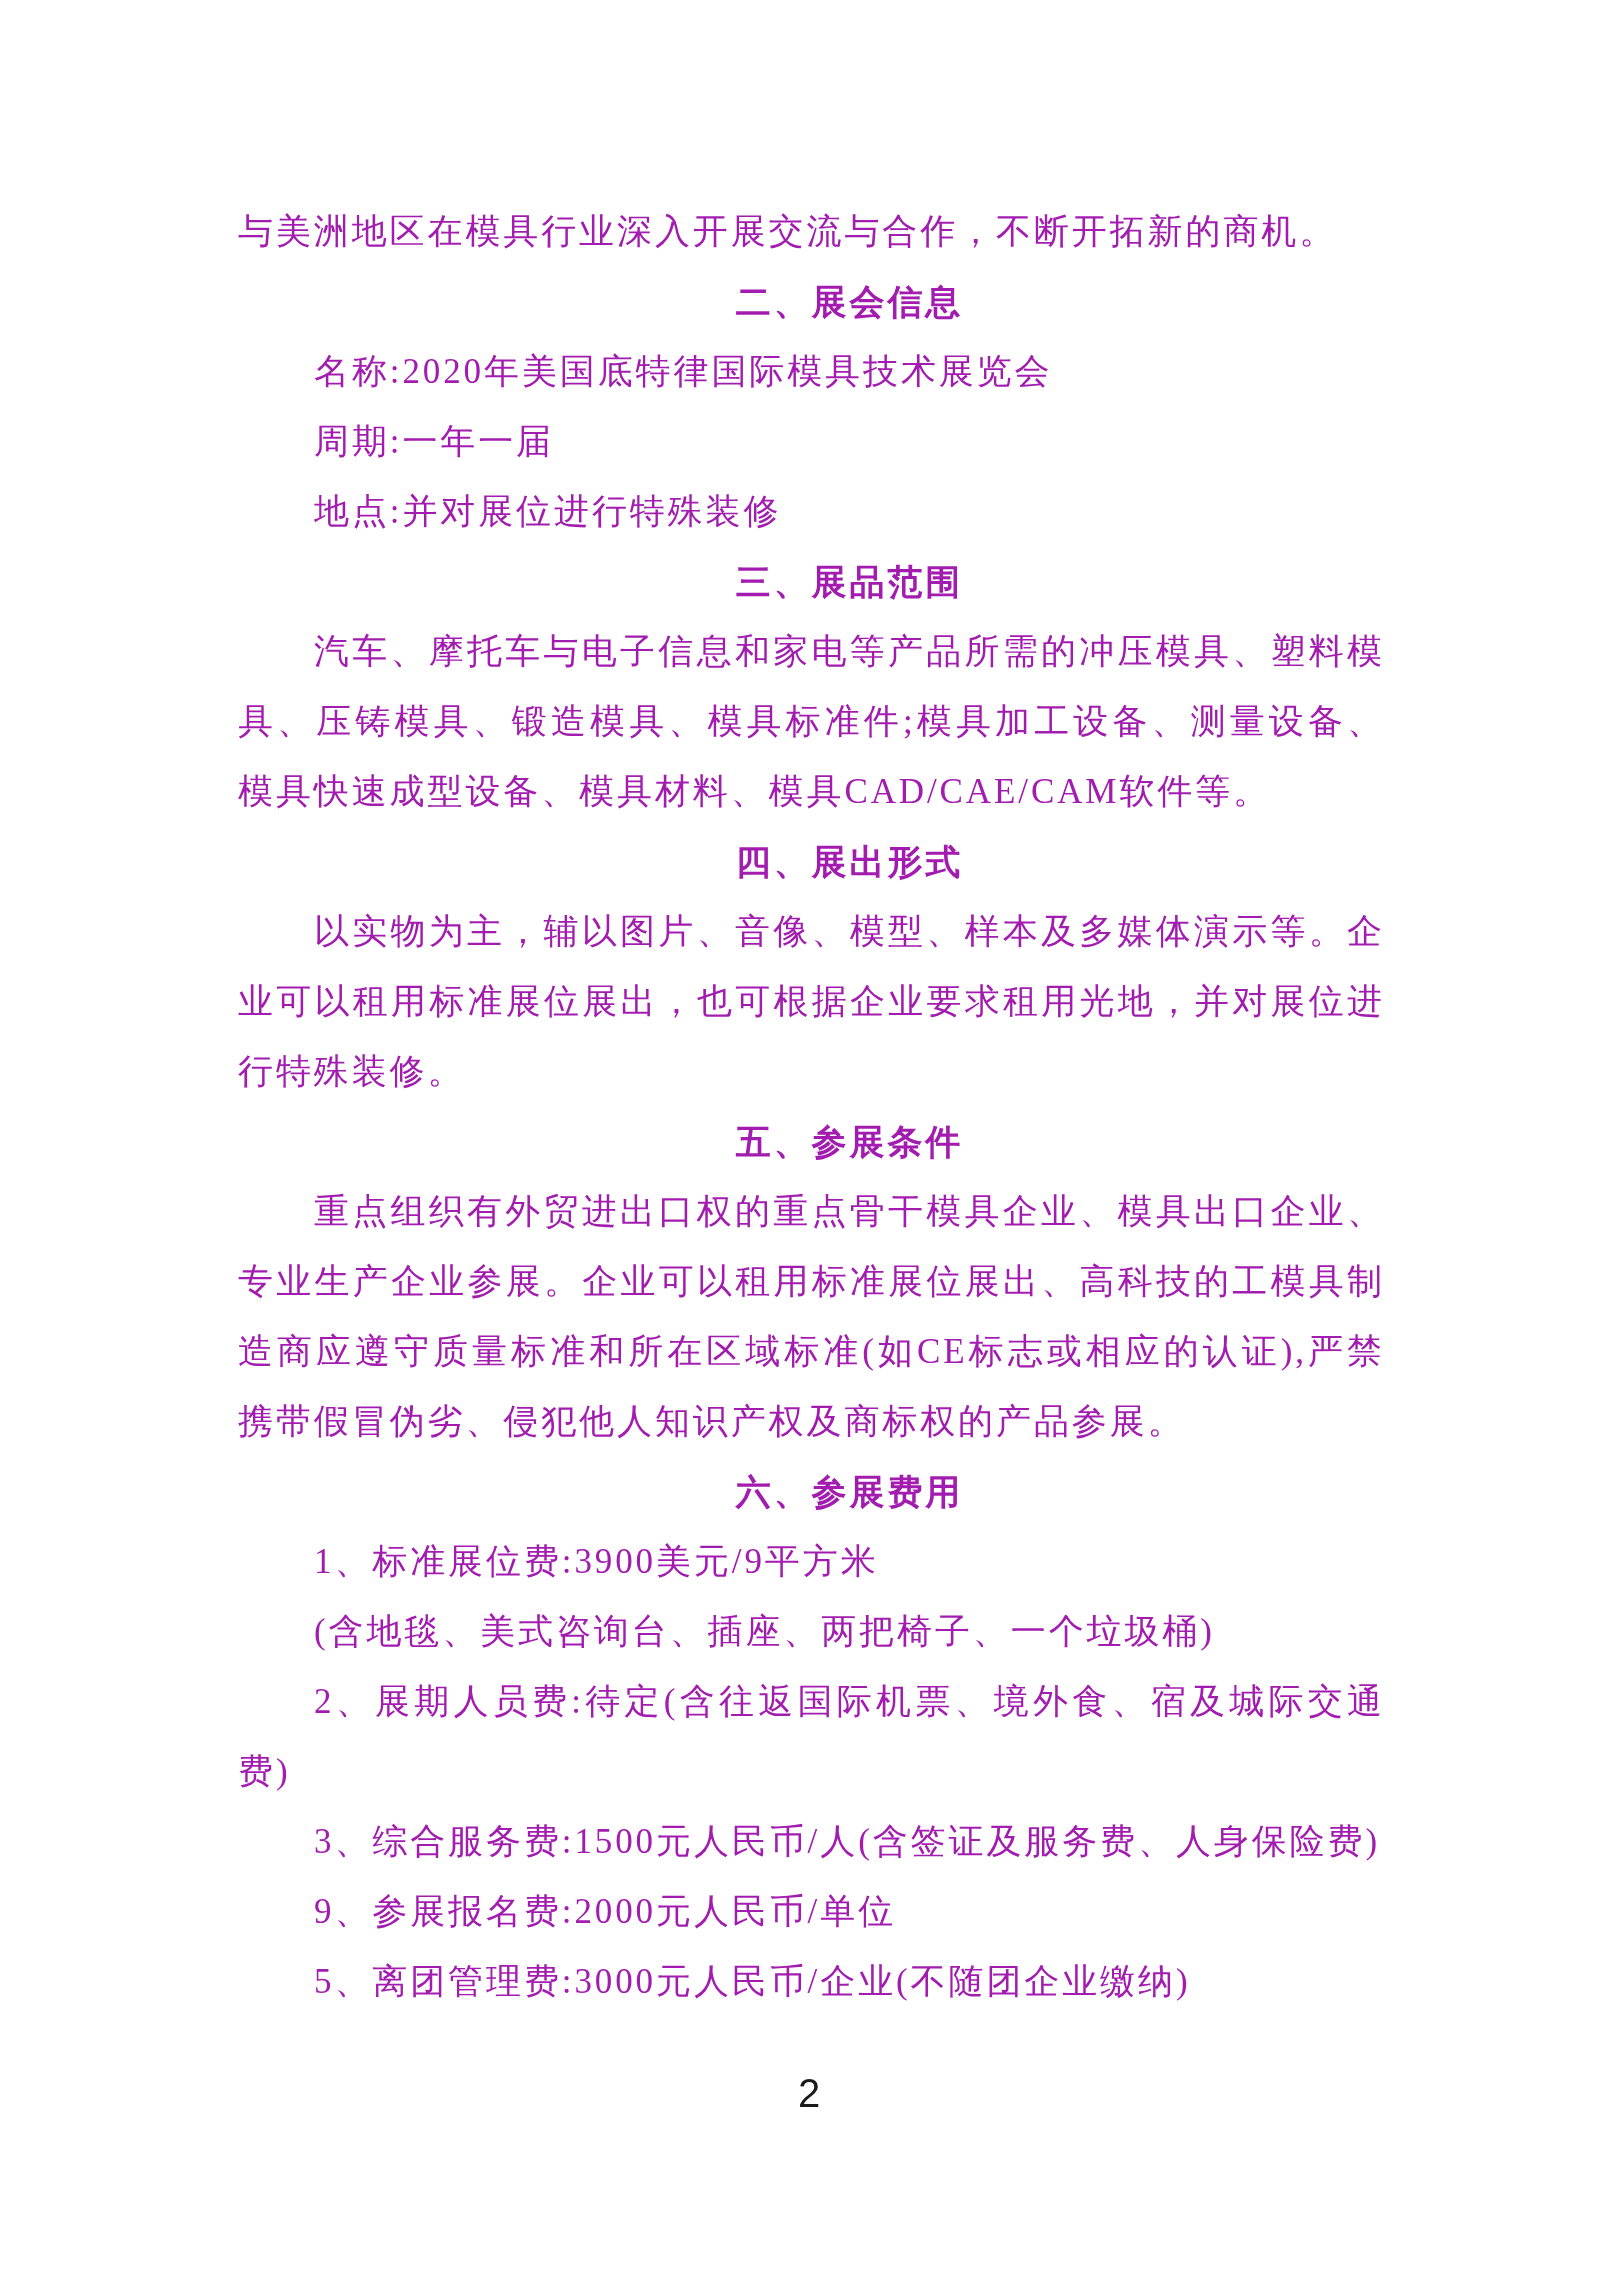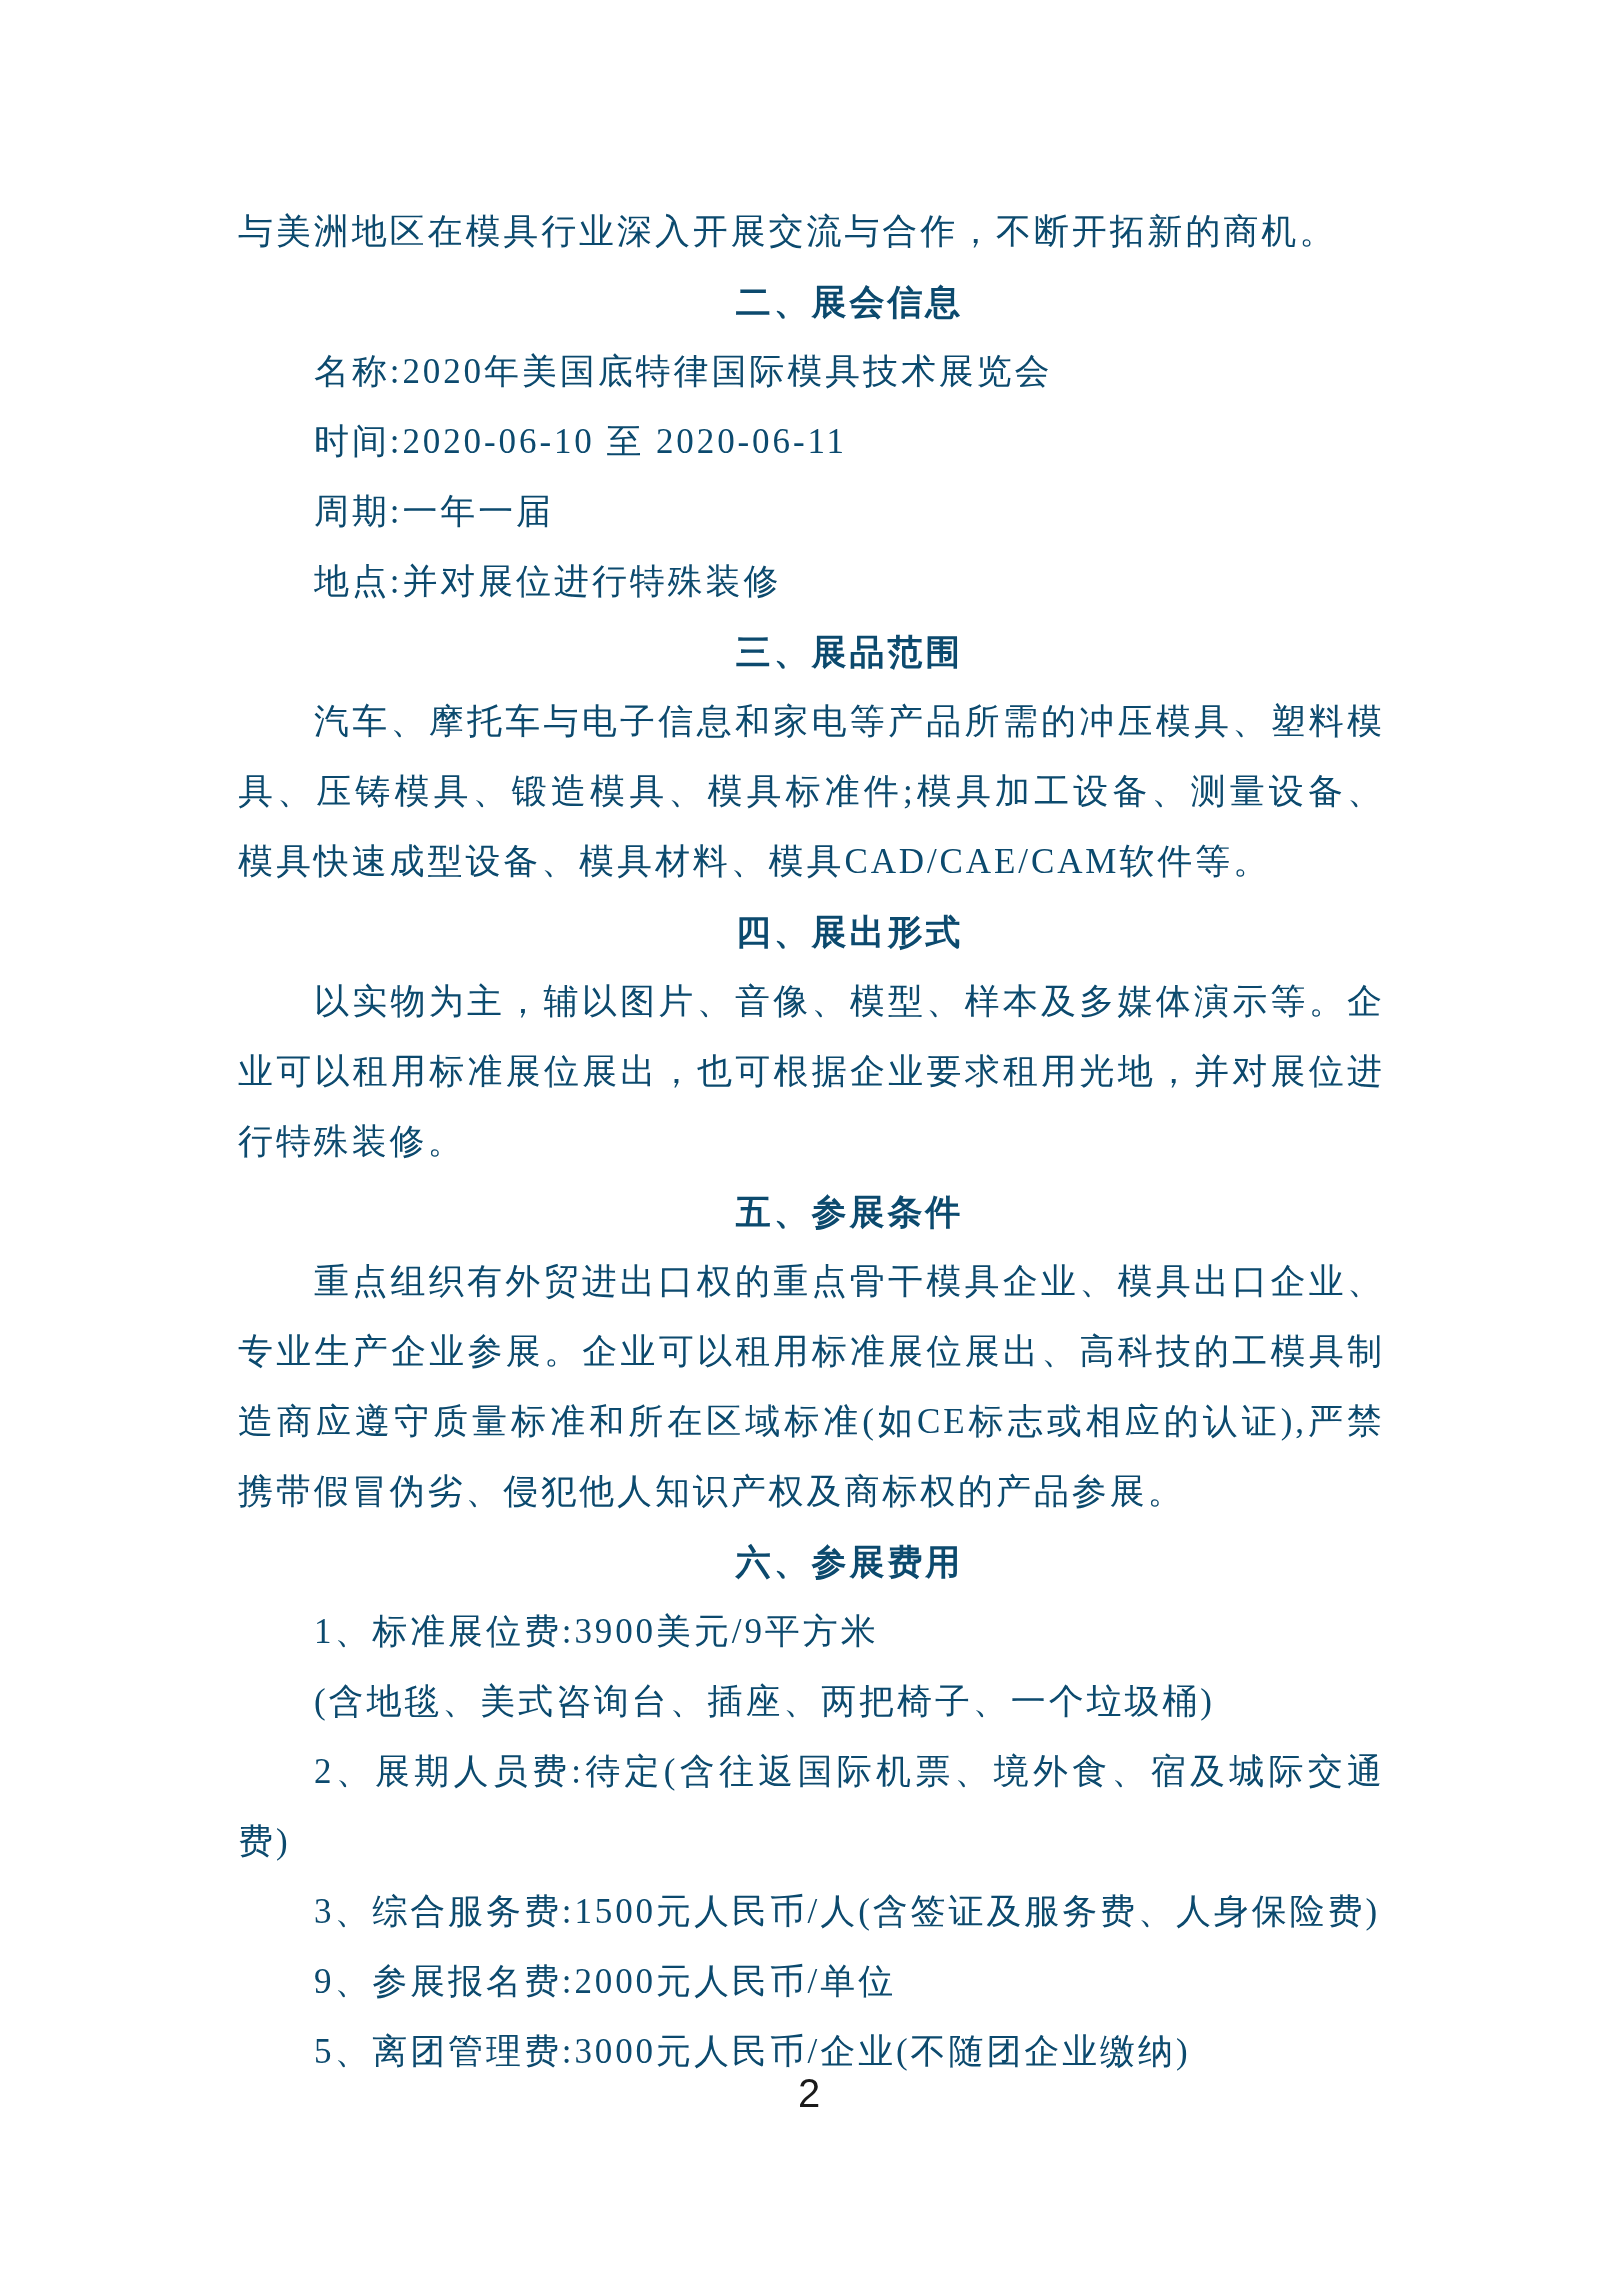--- a/index.html
+++ b/index.html
@@ -19,21 +19,21 @@
     left: 238px;
     top: 197px;
     width: 1147px;
   }
   .text-block p {
     margin: 0;
     font-family: "Liberation Serif", serif;
     font-size: 35px;
     line-height: 70px;
     letter-spacing: 2.9px;
-    color: #0c4a6e;
+    color: #a21caf;
     text-align: justify;
     text-justify: inter-ideograph;
   }
   .text-block p.indent {
     text-indent: 76px;
   }
   .text-block p.heading {
     font-family: "Liberation Sans", sans-serif;
     font-weight: 700;
     text-align: center;
@@ -51,21 +51,20 @@
   }
 </style>
 </head>
 <body>
 
 <div class="page">
   <div class="text-block">
     <p>与美洲地区在模具行业深入开展交流与合作，不断开拓新的商机。</p>
     <p class="indent heading">二、展会信息</p>
     <p class="indent">名称:2020年美国底特律国际模具技术展览会</p>
-    <p class="indent">时间:2020-06-10 至 2020-06-11</p>
     <p class="indent">周期:一年一届</p>
     <p class="indent">地点:并对展位进行特殊装修</p>
     <p class="indent heading">三、展品范围</p>
     <p class="indent">汽车、摩托车与电子信息和家电等产品所需的冲压模具、塑料模具、压铸模具、锻造模具、模具标准件;模具加工设备、测量设备、模具快速成型设备、模具材料、模具CAD/CAE/CAM软件等。</p>
     <p class="indent heading">四、展出形式</p>
     <p class="indent">以实物为主，辅以图片、音像、模型、样本及多媒体演示等。企业可以租用标准展位展出，也可根据企业要求租用光地，并对展位进行特殊装修。</p>
     <p class="indent heading">五、参展条件</p>
     <p class="indent">重点组织有外贸进出口权的重点骨干模具企业、模具出口企业、专业生产企业参展。企业可以租用标准展位展出、高科技的工模具制造商应遵守质量标准和所在区域标准(如CE标志或相应的认证),严禁携带假冒伪劣、侵犯他人知识产权及商标权的产品参展。</p>
     <p class="indent heading">六、参展费用</p>
     <p class="indent">1、标准展位费:3900美元/9平方米</p>

